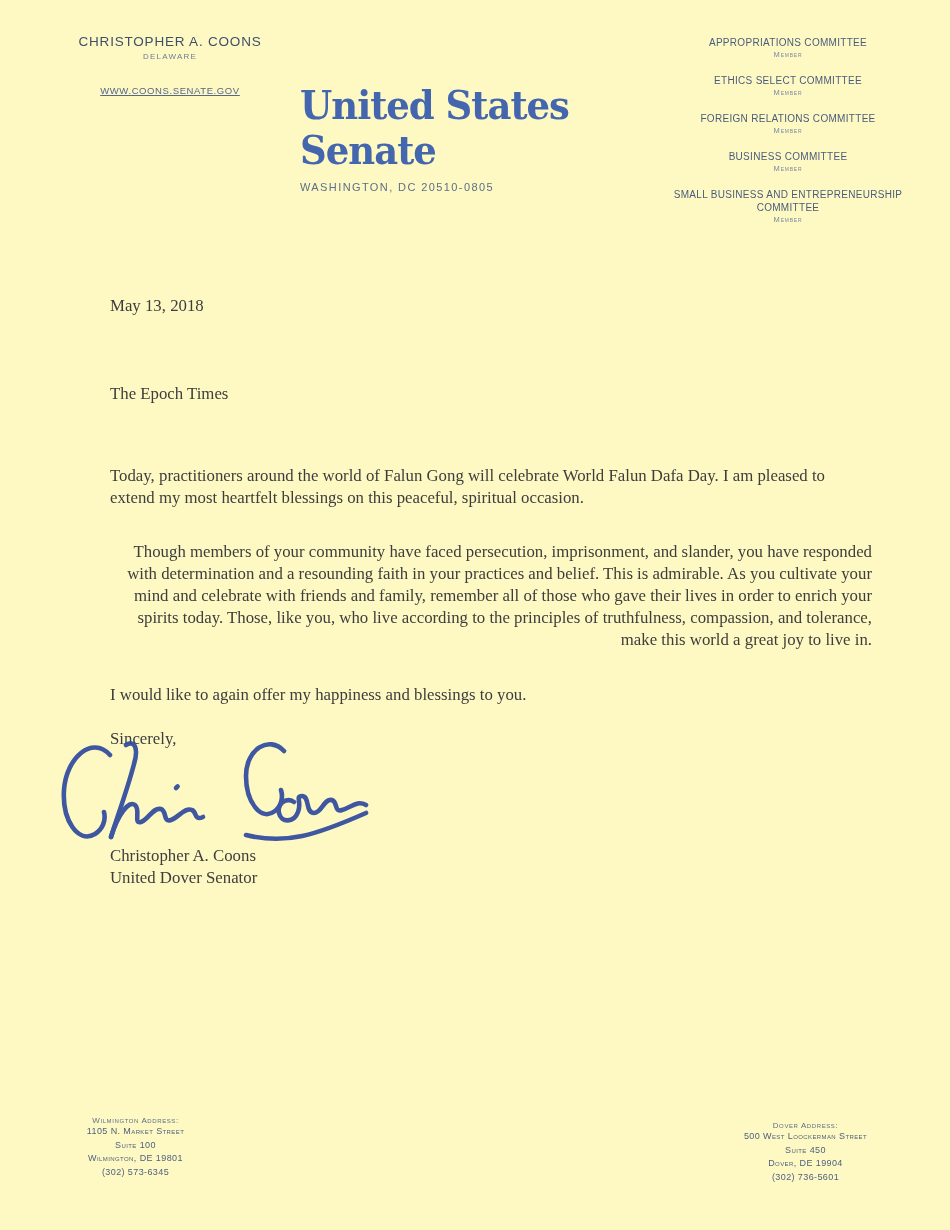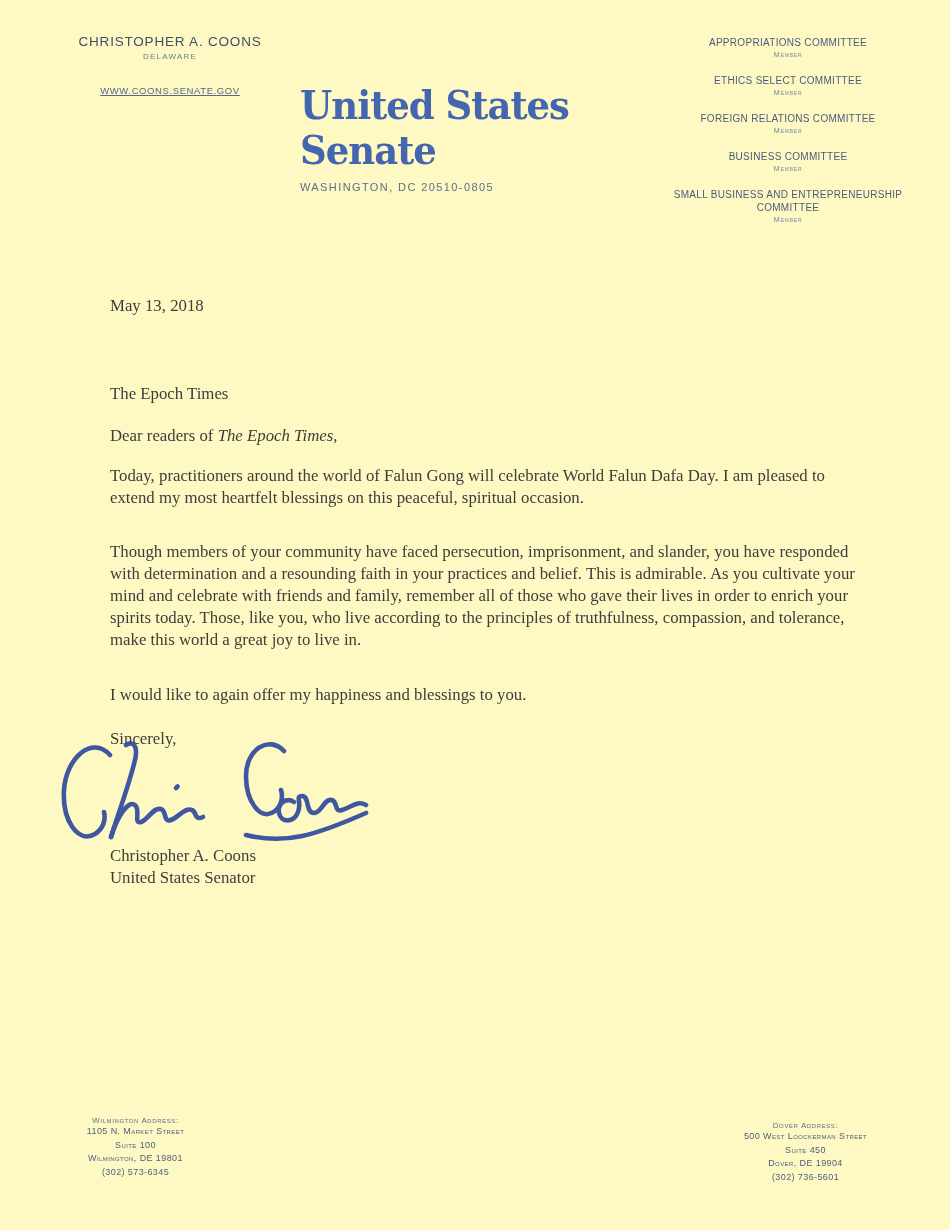--- a/index.html
+++ b/index.html
@@ -47,21 +47,21 @@
   .committee-role{font-size:7.5px;font-variant:small-caps;letter-spacing:.8px;margin-top:1px;color:#7988a2;}
   
   .body-text{
     font-family:"Liberation Serif",serif;
     font-size:16.8px;line-height:22px;color:var(--body-ink);
   }
   .date-line{position:absolute;top:295px;left:110px;}
   .recipient-line{position:absolute;top:383px;left:110px;}
   .salutation-line{position:absolute;top:425px;left:110px;}
   .para-1{position:absolute;top:465px;left:110px;width:762px;}
-  .para-2{position:absolute;top:541px;left:110px;width:762px;}
+  .para-2{position:absolute;top:541px;left:110px;width:762px;text-align:right;}
   .para-3{position:absolute;top:684px;left:110px;width:762px;}
   .closing-line{position:absolute;top:728px;left:110px;}
   .signature{position:absolute;top:738px;left:54px;width:316px;height:118px;}
   .signature svg{width:100%;height:100%;}
   .signer-name{position:absolute;top:845px;left:110px;}
   .signer-title{position:absolute;top:867px;left:110px;}
   
   .footer{
     position:absolute;text-align:center;color:#4c5f80;
     font-variant:small-caps;letter-spacing:.4px;
@@ -106,23 +106,20 @@
     </div>
     <div class="committee">
       <div class="committee-name">SMALL BUSINESS AND ENTREPRENEURSHIP COMMITTEE</div>
       <div class="committee-role">Member</div>
     </div>
   </div>
 
   <div class="body-text date-line">May 13, 2018</div>
   <div class="body-text recipient-line">The Epoch Times</div>
 
-  <div class="body-text salutation-line">
-    <span>Dear readers of </span><em>The Epoch Times</em><span>,</span>
-  </div>
 
   <p class="body-text para-1">Today, practitioners around the world of Falun Gong will celebrate World Falun Dafa Day. I am pleased to extend my most heartfelt blessings on this peaceful, spiritual occasion.</p>
   <p class="body-text para-2">Though members of your community have faced persecution, imprisonment, and slander, you have responded with determination and a resounding faith in your practices and belief. This is admirable. As you cultivate your mind and celebrate with friends and family, remember all of those who gave their lives in order to enrich your spirits today. Those, like you, who live according to the principles of truthfulness, compassion, and tolerance, make this world a great joy to live in.</p>
   <p class="body-text para-3">I would like to again offer my happiness and blessings to you.</p>
 
   <div class="body-text closing-line">Sincerely,</div>
 
   <div class="signature" role="img" aria-label="Chris Coons">
     <svg viewBox="0 0 316 118" fill="none" xmlns="http://www.w3.org/2000/svg">
       <g stroke="#2e4a9e" stroke-width="4.6" stroke-linecap="round" stroke-linejoin="round" opacity="0.92">
@@ -138,21 +135,21 @@
         <path d="M230 13 C215 -3 192 11 192 38 C192 64 207 84 221 73 C228 68 229 58 227 52"></path>
 
         <path d="M240 64 C233 59 223 65 225 75 C227 85 240 85 244 74 C248 64 241 58 248 58 C256 58 251 75 260 75 C268 75 270 60 278 62 C284 64 280 75 288 72 C298 69 303 62 312 67"></path>
 
         <path d="M192 97 C232 107 262 97 312 75"></path>
       </g>
     </svg>
   </div>
 
   <div class="body-text signer-name">Christopher A. Coons</div>
-  <div class="body-text signer-title">United States Senator</div>
+  <div class="body-text signer-title">United Dover Senator</div>
 
   <div class="footer footer-left">
     <div class="footer-heading">Wilmington Address:</div>
     <div class="footer-line">1105 N. Market Street</div>
     <div class="footer-line">Suite 100</div>
     <div class="footer-line">Wilmington, DE 19801</div>
     <div class="footer-line">(302) 573-6345</div>
   </div>
 
   <div class="footer footer-right">

